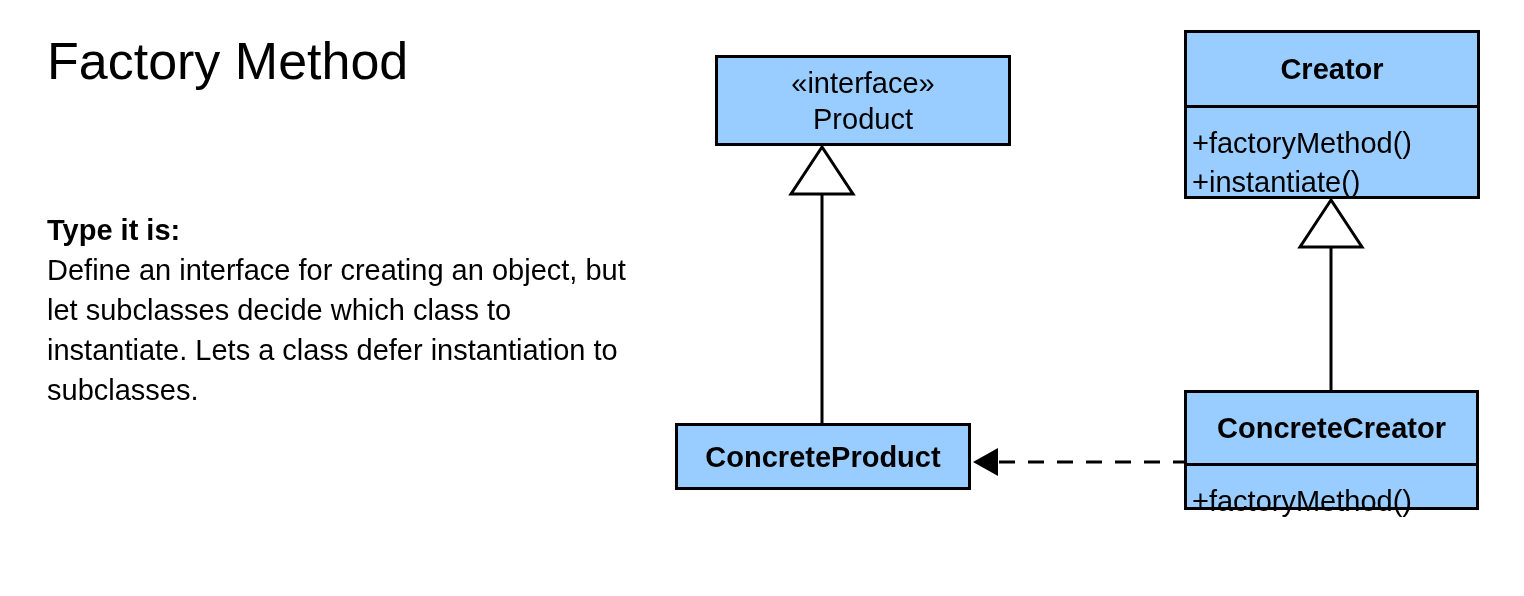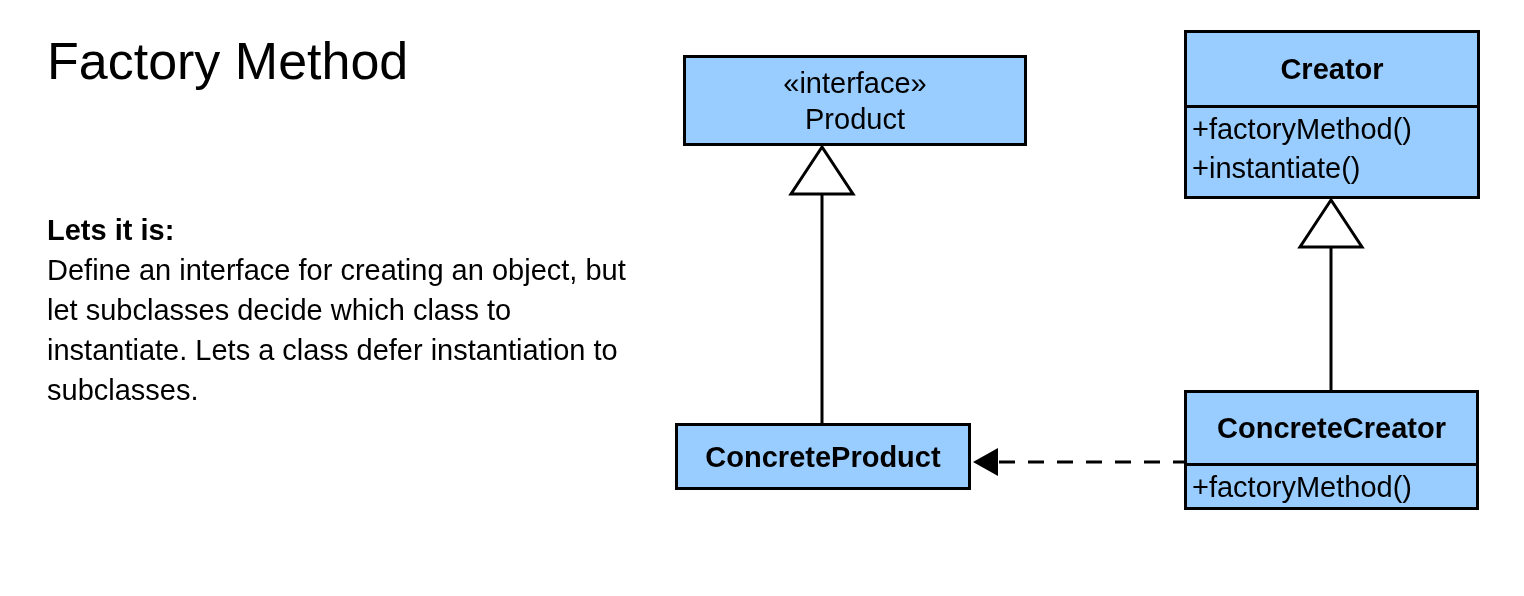--- a/index.html
+++ b/index.html
@@ -65,52 +65,52 @@
   }
   .uml-title {
     display: flex;
     align-items: center;
     justify-content: center;
     text-align: center;
     font-weight: bold;
   }
   .uml-title.with-divider { border-bottom: 3px solid var(--box-border); }
   .uml-methods {
-    padding: 2px 4px 0 5px;
+    padding: 16px 4px 0 5px;
     line-height: 39px;
     text-align: left;
   }
   .centered-stack {
     display: flex;
     flex-direction: column;
     align-items: center;
     justify-content: center;
     text-align: center;
     height: 100%;
     line-height: 36px;
   }
 
-  #product-box   { left: 676px;  top: 55px;  width: 344px; height: 91px;  font-weight: normal; }
+  #product-box   { left: 708px;  top: 55px;  width: 296px; height: 91px;  font-weight: normal; }
   #creator-box   { left: 1177px; top: 30px;  width: 296px; height: 169px; }
   #creator-box .uml-title { height: 75px; }
   #concrete-product-box { left: 668px; top: 423px; width: 296px; height: 67px; }
   #concrete-product-box .centered-stack { font-weight: bold; }
   #concrete-creator-box { left: 1177px; top: 390px; width: 295px; height: 120px; }
   #concrete-creator-box .uml-title { height: 73px; }
 </style>
 </head>
 <body>
 
 <div class="canvas">
 
   <h1 class="page-title">Factory Method</h1>
 
 
   <div class="what-block">
-    <div class="bold">Lets it is:</div>
+    <div class="bold">Type it is:</div>
     <div>Define an interface for creating an object, but let subclasses decide which class to instantiate. Lets a class defer instantiation to subclasses.</div>
   </div>
 
   <svg class="connectors" width="1524" height="596" viewBox="0 0 1524 596">
 
     <line x1="815" y1="193" x2="815" y2="423" stroke="#000" stroke-width="3"></line>
     <polygon points="815,147 784,194 846,194" fill="#ffffff" stroke="#000" stroke-width="3"></polygon>
 
     <line x1="1324" y1="246" x2="1324" y2="390" stroke="#000" stroke-width="3"></line>
     <polygon points="1324,200 1293,247 1355,247" fill="#ffffff" stroke="#000" stroke-width="3"></polygon>

